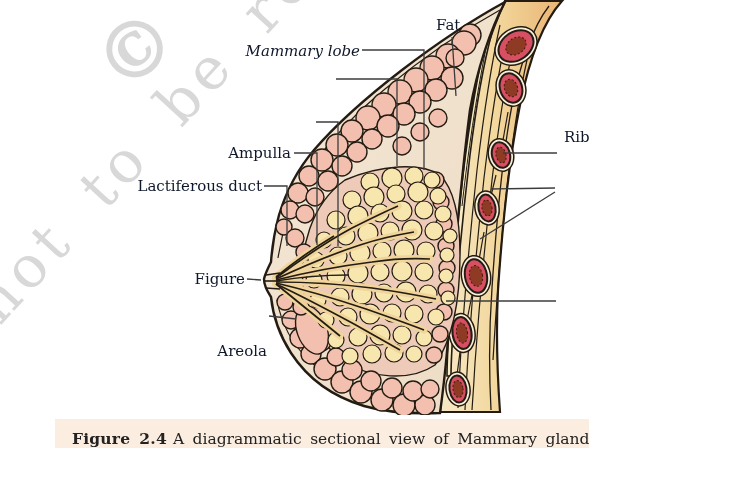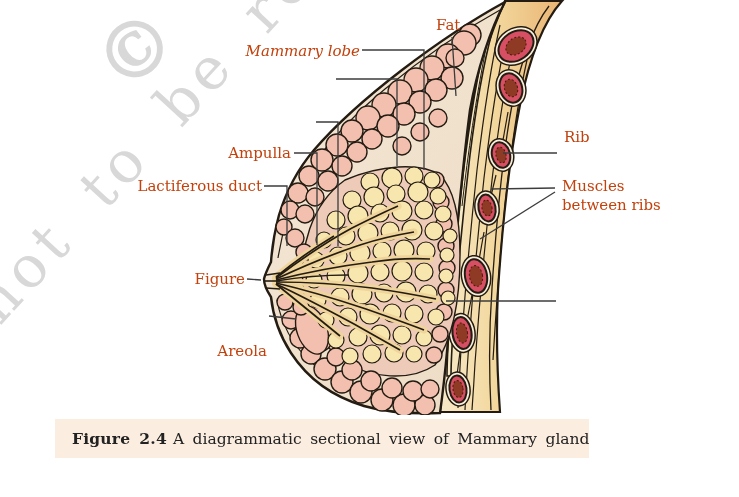--- a/index.html
+++ b/index.html
@@ -6,36 +6,36 @@
   #page{position:relative;width:739px;height:497px;background:#ffffff;overflow:hidden;
         font-family:"DejaVu Serif","Liberation Serif",serif;}
   
   .wm{position:absolute;color:#d8d8d8;user-select:none;pointer-events:none;z-index:1;}
   #wm-copyright{left:96px;top:4px;font-size:78px;font-weight:bold;transform:rotate(-38deg);}
   #wm-diagonal{left:-40px;top:290px;font-size:58px;letter-spacing:6px;word-spacing:18px;
                white-space:nowrap;transform:rotate(-47.5deg);transform-origin:0 0;}
   
   #diagram-svg{position:absolute;left:0;top:0;z-index:2;}
   
-  .lbl{position:absolute;z-index:3;font-size:15px;color:#c2410c;white-space:nowrap;line-height:1.25;}
+  .lbl{position:absolute;z-index:3;font-size:15px;color:#0f172a;white-space:nowrap;line-height:1.25;}
   .lbl.wrap{white-space:normal;}
   #lbl-mammary-lobe{right:379px;top:42px;font-style:italic;}
   #lbl-mammary-alveolus{right:405px;top:70px;}
   #lbl-mammary-duct{right:427px;top:113px;}
   #lbl-ampulla{right:448px;top:144px;}
   #lbl-lactiferous-duct{right:477px;top:177px;}
   #lbl-nipple{right:494px;top:270px;}
   #lbl-areola{right:472px;top:308px;margin-top:34px;}
   #lbl-fat{left:436px;top:16px;}
   #lbl-rib{left:564px;top:128px;}
   #lbl-muscles{left:562px;top:177px;width:104px;}
   #lbl-pectoralis{left:563px;top:290px;width:118px;}
   
-  #caption-bar{position:absolute;left:55px;top:419px;width:534px;height:39px;background:#fbeee0;
-               z-index:3;display:flex;align-items:center;}
+  #caption-bar{position:absolute;left:55px;top:419px;width:534px;height:29px;background:#fbeee0;
+               z-index:3;display:flex;align-items:flex-end;}
   #caption-bar .cap{margin-left:17px;font-size:15.5px;color:#222;word-spacing:3.5px;white-space:nowrap;}
   #caption-bar .cap b{margin-right:6px;letter-spacing:.2px;}
 </style>
 </head>
 <body>
 
 <div id="page">
 
   <div id="wm-copyright" class="wm">©</div>
   <div id="wm-diagonal" class="wm">not to be re</div>
@@ -298,21 +298,20 @@
     </g>
   </svg>
 
   <div class="lbl" id="lbl-fat">Fat</div>
   <div class="lbl" id="lbl-mammary-lobe">Mammary lobe</div>
   <div class="lbl" id="lbl-ampulla">Ampulla</div>
   <div class="lbl" id="lbl-lactiferous-duct">Lactiferous duct</div>
   <div class="lbl" id="lbl-nipple">Figure</div>
   <div class="lbl" id="lbl-areola">Areola</div>
   <div class="lbl" id="lbl-rib">Rib</div>
-  <div class="lbl wrap" id="lbl-muscles">Muscles between ribs</div>
 
   <div id="caption-bar">
     <div class="cap">
       <b>Figure 2.4</b><span>A diagrammatic sectional view of Mammary gland</span>
     </div>
   </div>
 
 </div>
 
 </body></html>

